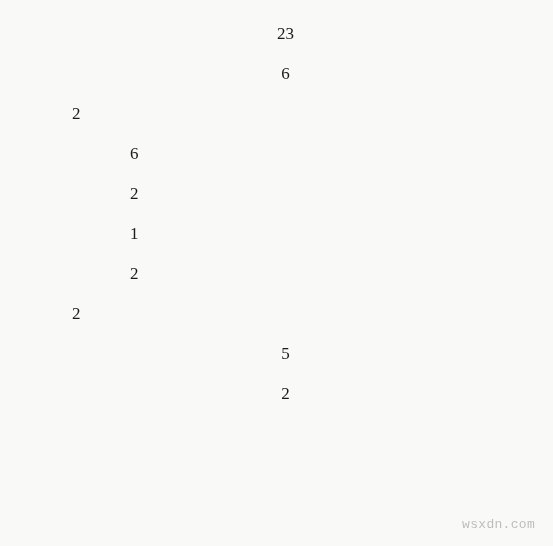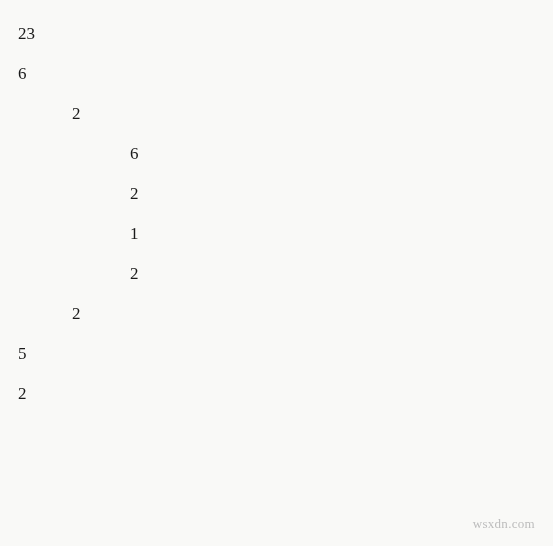--- a/index.html
+++ b/index.html
@@ -16,28 +16,28 @@
       color: #1a1a1a;
       position: relative;
       padding-top: 24px;
       padding-left: 18px;
     }
     .line {
       height: 40px;
       display: flex;
       align-items: flex-start;
     }
-    .indent-0 { padding-left: 0; }
+    .indent-0 { padding-left: 0; justify-content: center; }
     .indent-1 { padding-left: 54px; }
     .indent-2 { padding-left: 112px; }
     .watermark {
       position: absolute;
       bottom: 14px;
       right: 18px;
-      font-family: Liberation Serif, serif;
+      font-family: Liberation Mono, monospace;
       font-size: 13px;
       color: #bdbdbd;
       letter-spacing: 0.3px;
     }
   </style>
 </head>
 <body>
 
 <div class="line indent-0">
     <span>23</span>

